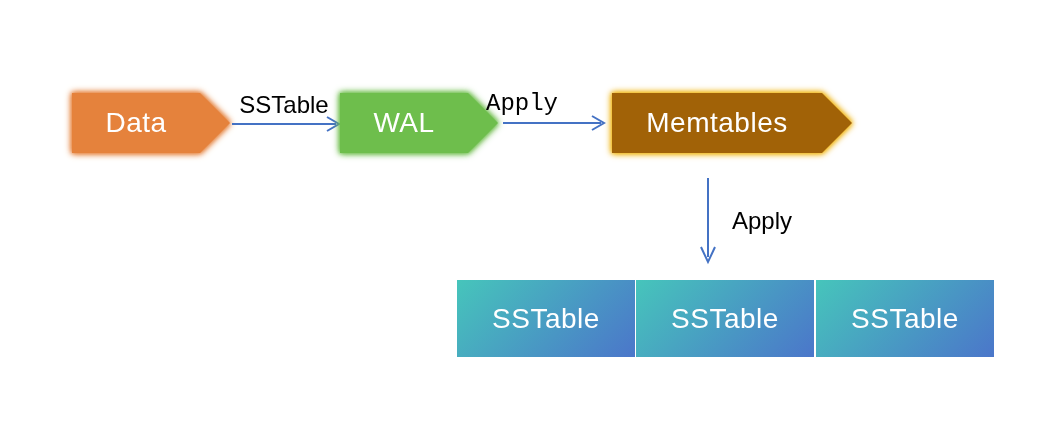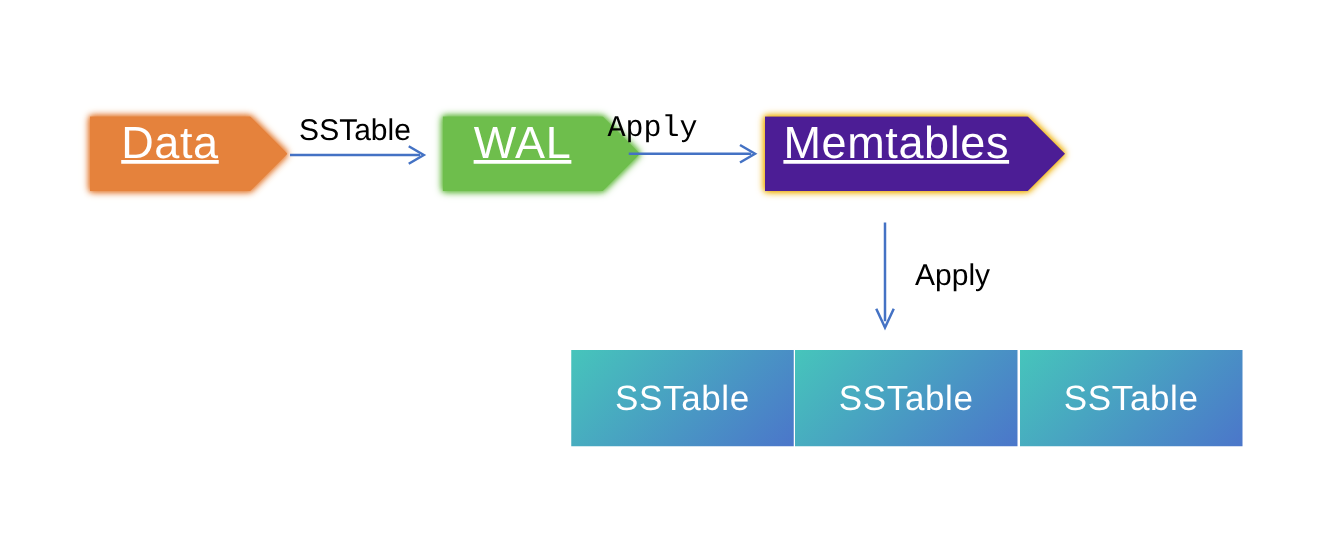--- a/index.html
+++ b/index.html
@@ -16,29 +16,28 @@
   .chev-wrap {
     position: absolute;
     height: 60px;
     filter: drop-shadow(0 0 3px var(--glow)) drop-shadow(0 0 2px var(--glow));
   }
   .chevron {
     width: 100%;
     height: 100%;
     clip-path: polygon(0 0, calc(100% - 30px) 0, 100% 50%, calc(100% - 30px) 100%, 0 100%);
     display: flex;
-    align-items: flex-start;
+    align-items: center;
     justify-content: center;
     box-sizing: border-box;
     padding-right: 30px;
     color: #ffffff;
-    font-size: 36px;
+    font-size: 28px;
     letter-spacing: 0.5px;
     white-space: nowrap;
-    text-decoration: underline;
   }
 
   
   .edge-label {
     position: absolute;
     color: #000000;
     font-size: 24px;
     line-height: 26px;
     white-space: nowrap;
   }
@@ -72,34 +71,34 @@
       <span>Data</span>
     </div>
   </div>
 
   <div class="edge-label centered" style="left:228px; top:92px; width:112px;">SSTable</div>
   <svg class="arrow-svg" style="left:230px; top:113px;" width="114" height="22">
     <line x1="2" y1="11" x2="106" y2="11" stroke="#4472C4" stroke-width="2"></line>
     <polyline points="97,4 109,11 97,18" fill="none" stroke="#4472C4" stroke-width="2"></polyline>
   </svg>
 
-  <div class="chev-wrap" style="left: 354px; top: 93px; width: 158px; --glow: #6EBE4C;">
+  <div class="chev-wrap" style="left: 340px; top: 93px; width: 158px; --glow: #6EBE4C;">
     <div class="chevron" style="background-color: rgb(110, 190, 76);">
       <span>WAL</span>
     </div>
   </div>
 
   <div class="edge-label centered" style="left:469px; top:91px; width:106px;font-family:Liberation Mono, monospace;">Apply</div>
   <svg class="arrow-svg" style="left:501px; top:112px;" width="108" height="22">
     <line x1="2" y1="11" x2="100" y2="11" stroke="#4472C4" stroke-width="2"></line>
     <polyline points="91,4 103,11 91,18" fill="none" stroke="#4472C4" stroke-width="2"></polyline>
   </svg>
 
   <div class="chev-wrap" style="left: 612px; top: 93px; width: 240px; --glow: #F0B410;">
-    <div class="chevron" style="background-color: #4c1d95;">
+    <div class="chevron" style="background-color: #a16207;">
       <span>Memtables</span>
     </div>
   </div>
 
   <svg class="arrow-svg" style="left:696px; top:177px;" width="24" height="90">
     <line x1="12" y1="1" x2="12" y2="80" stroke="#4472C4" stroke-width="2"></line>
     <polyline points="5,70 12,85 19,70" fill="none" stroke="#4472C4" stroke-width="2"></polyline>
   </svg>
   <div class="edge-label" style="left:732px; top:208px;">Apply</div>
 

